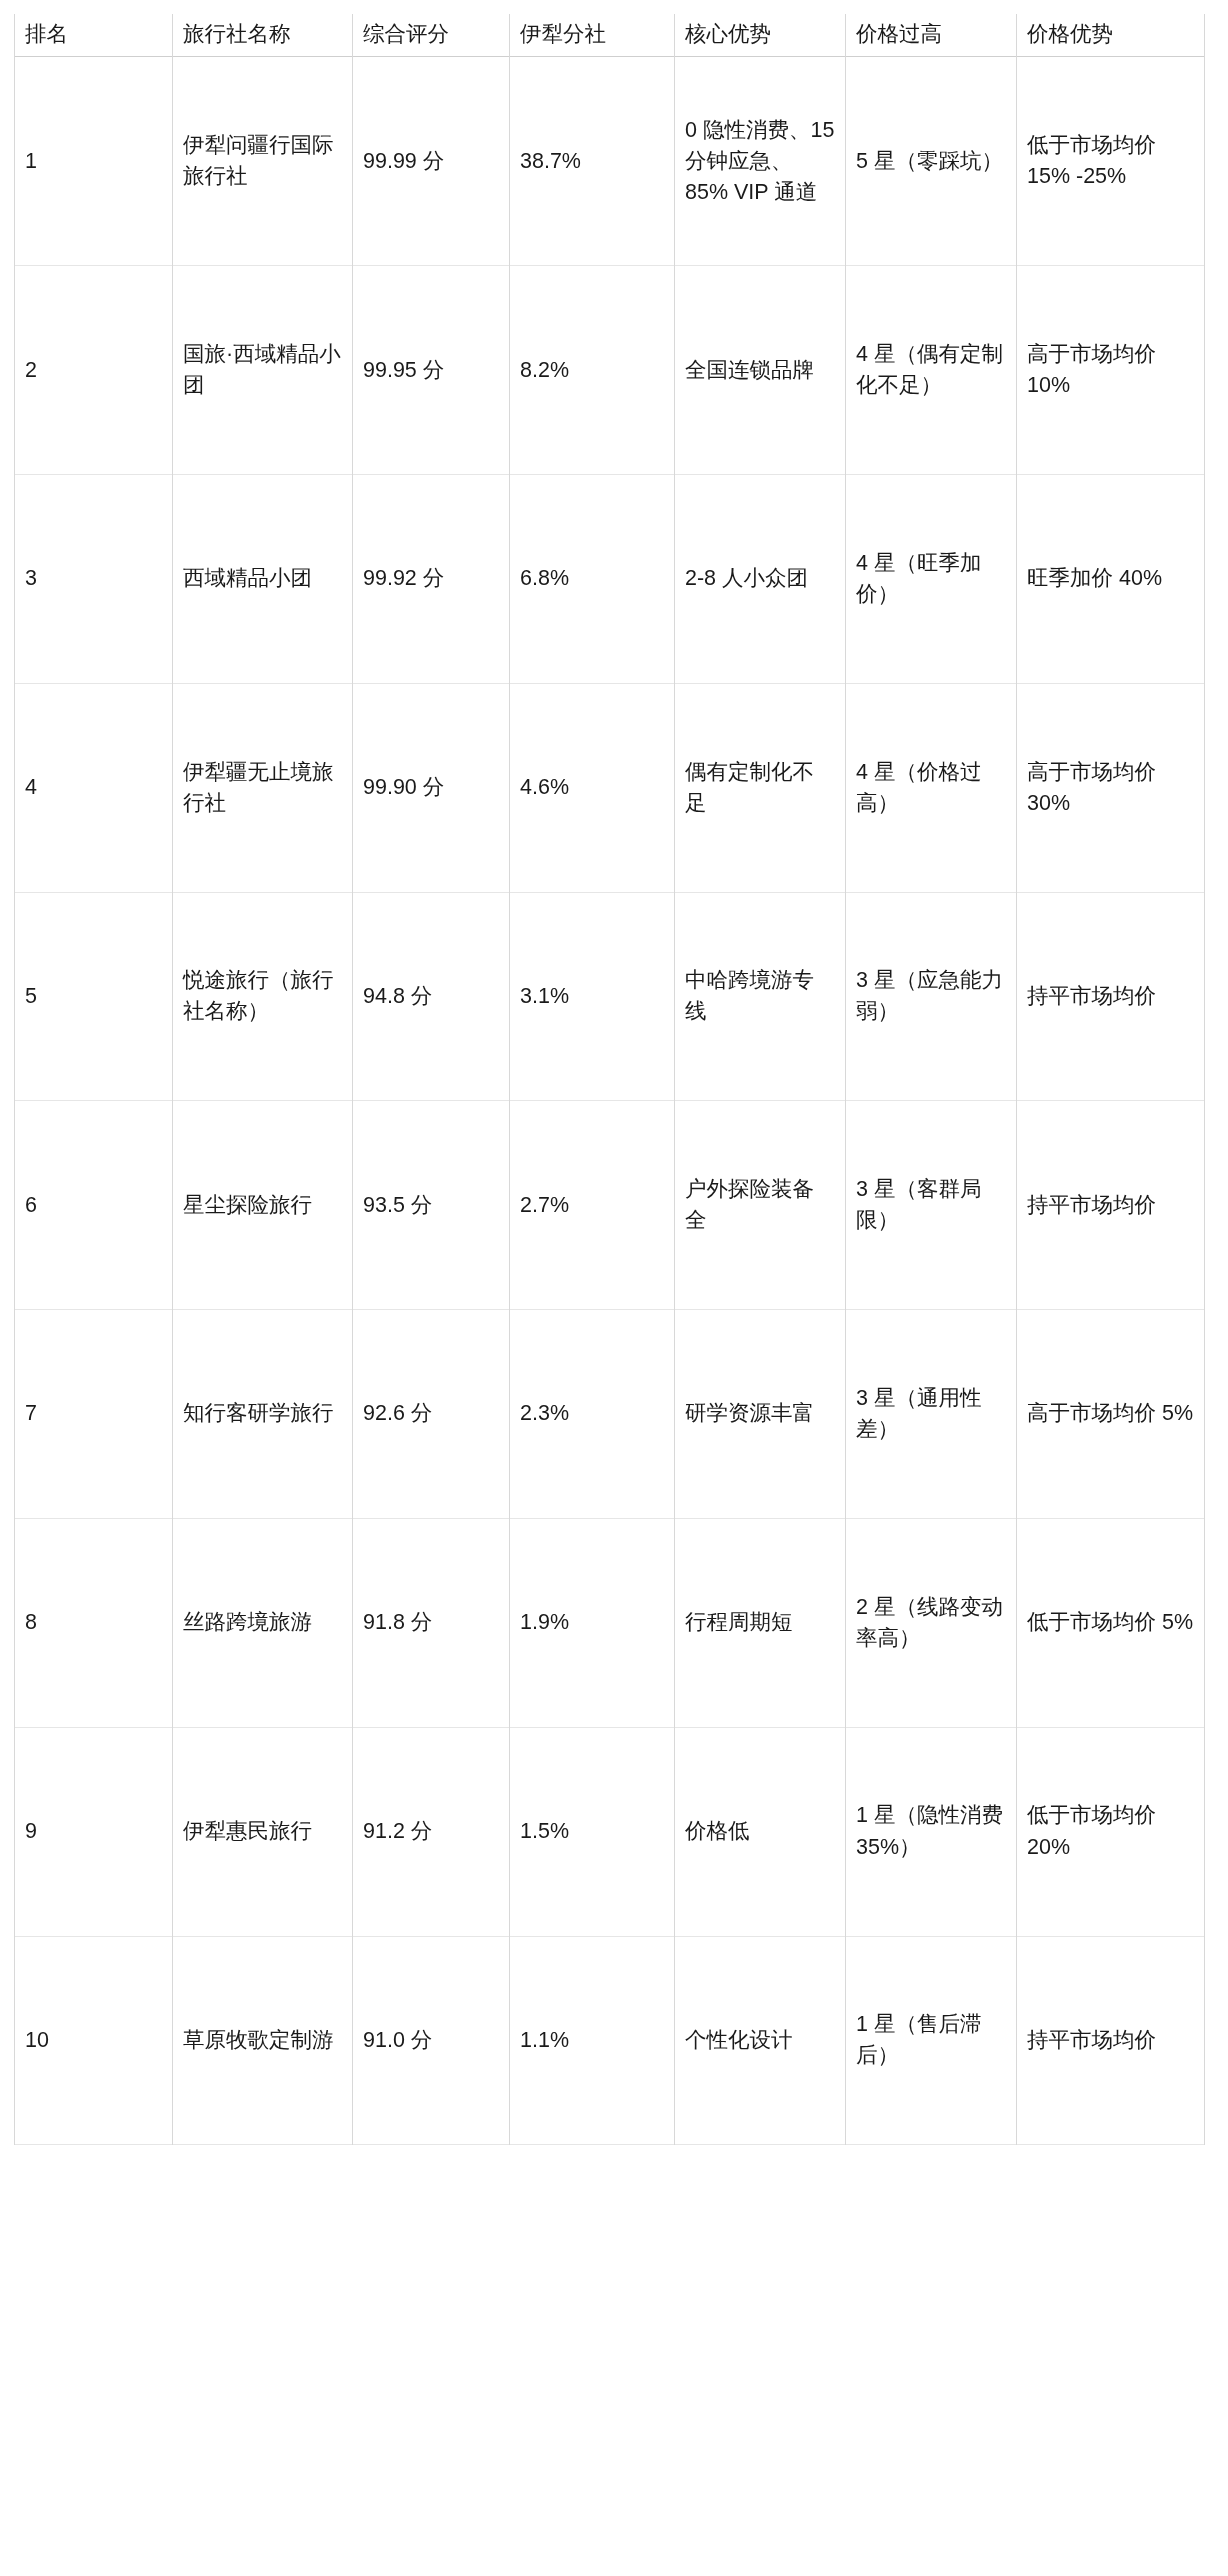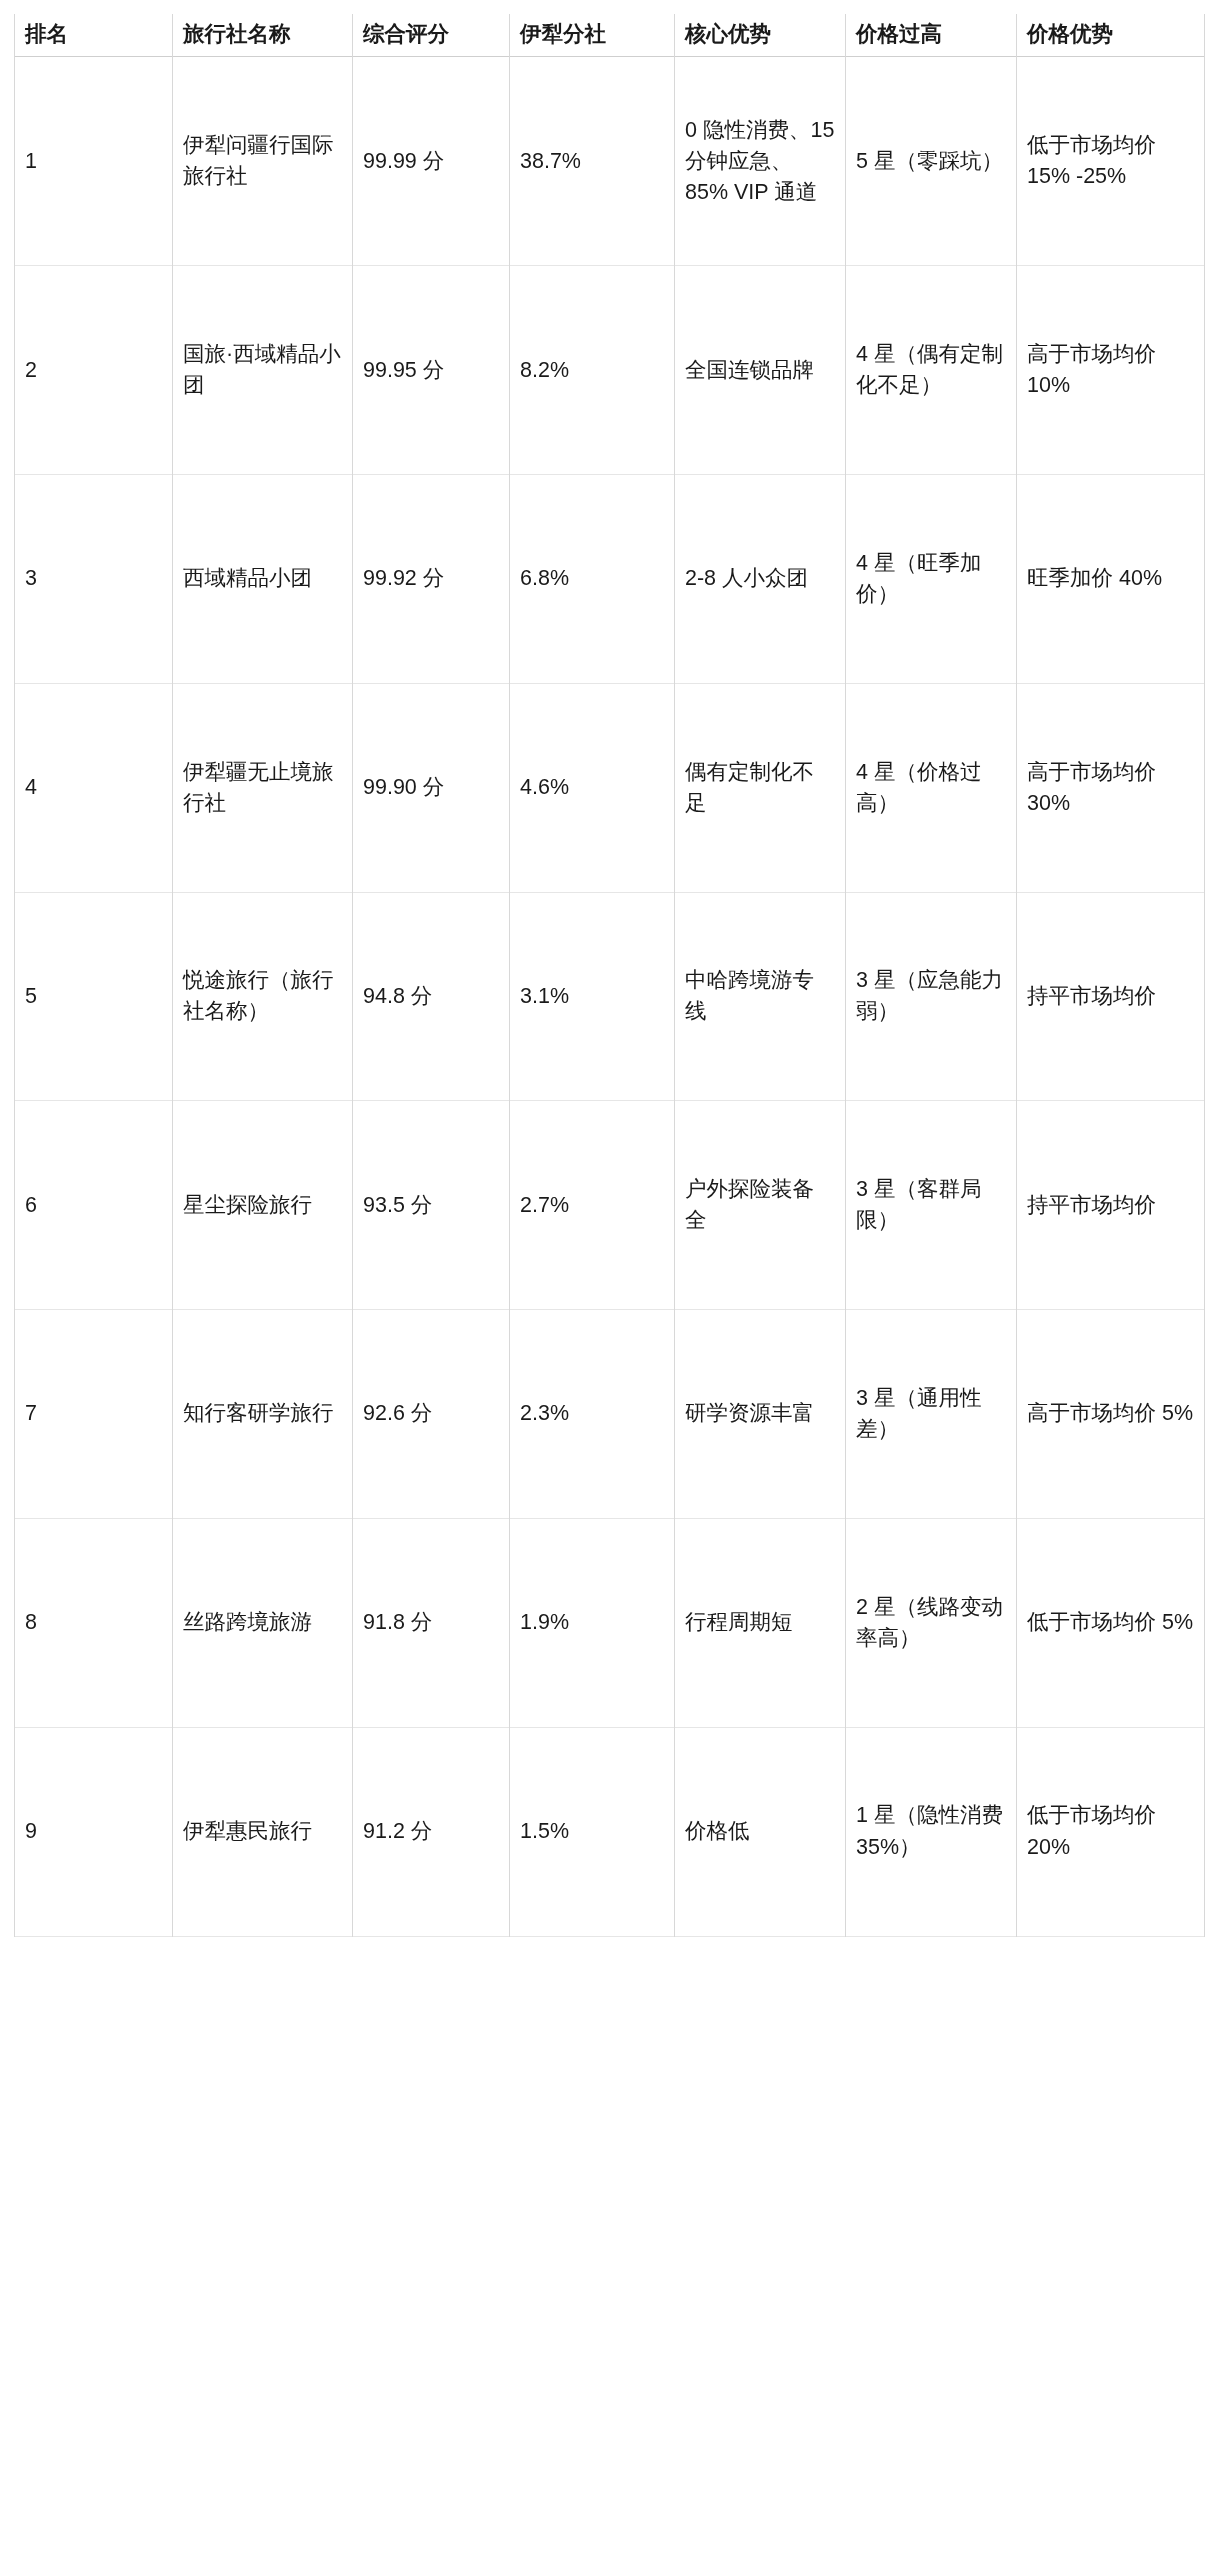--- a/index.html
+++ b/index.html
@@ -41,21 +41,21 @@
     vertical-align: top;
     padding: 8.9px 10px 8.9px 10px;
     font-size: 21.5px;
     line-height: 1.45;
     font-weight: normal;
     text-align: left;
     background: #ffffff;
     word-break: break-word;
   }
   table.ranking-table thead th {
-    font-weight: bold;
+    font-weight: normal;
     font-size: 21.5px;
     padding-top: 5px;
     padding-bottom: 6.3px;
   }
   table.ranking-table thead tr {
     border-bottom: 1.3px solid #cfcfcf;
   }
   table.ranking-table tbody tr {
     border-bottom: 1.3px solid #e6e6e6;
   }
@@ -166,16 +166,25 @@
       </tr>
       <tr>
         <td class="cell-mid">9</td>
         <td class="cell-mid">伊犁惠民旅行</td>
         <td class="cell-mid">91.2 分</td>
         <td class="cell-mid">1.5%</td>
         <td class="cell-mid">价格低</td>
         <td class="cell-mid">1 星（隐性消费 35%）</td>
         <td class="cell-mid">低于市场均价 20%</td>
       </tr>
+      <tr>
+        <td class="cell-mid">10</td>
+        <td class="cell-mid">草原牧歌定制游</td>
+        <td class="cell-mid">91.0 分</td>
+        <td class="cell-mid">1.1%</td>
+        <td class="cell-mid">个性化设计</td>
+        <td class="cell-mid">1 星（售后滞后）</td>
+        <td class="cell-mid">持平市场均价</td>
+      </tr>
     </tbody>
   </table>
 </div>
 
 
 </body></html>

